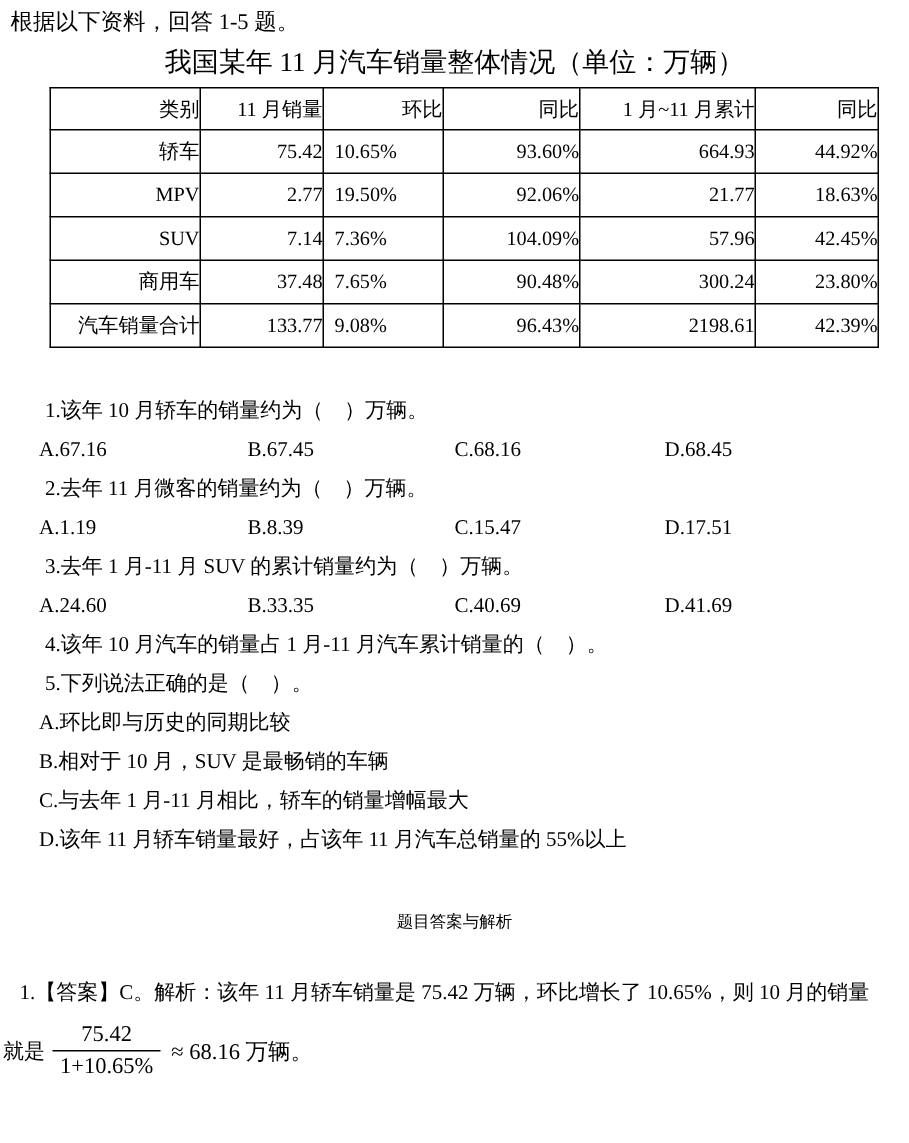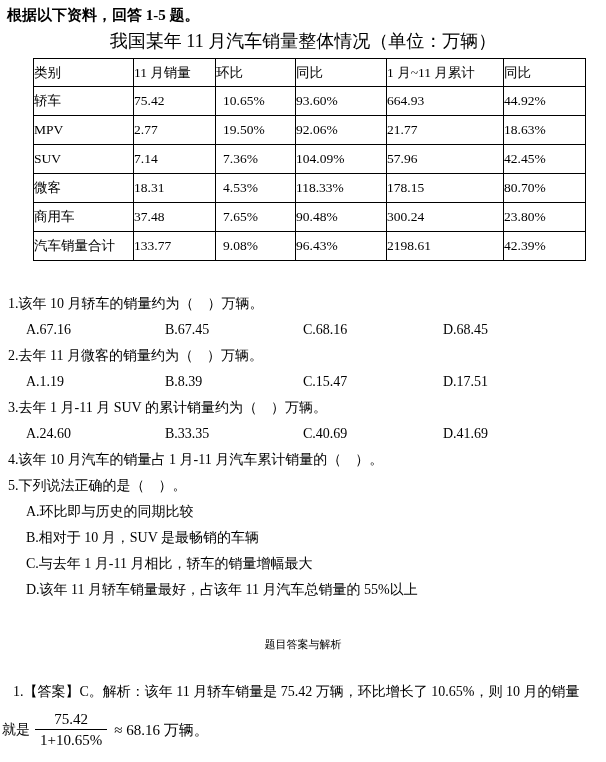--- a/index.html
+++ b/index.html
@@ -4,40 +4,40 @@
 <style>
   html, body { margin:0; padding:0; background:#fff; }
   .page {
     position:relative; width:606px; height:762px; overflow:hidden;
     background:#ffffff; color:#000000;
     font-family:"Liberation Serif","DejaVu Serif",serif;
     font-size:14px;
   }
   .instruction {
     margin:6px 0 0 7px; height:19px; line-height:19px;
-    font-weight:bold; font-size:15px;
+    font-weight:normal; font-size:15px;
   }
   .table-title {
     margin-top:7px; height:19px; line-height:19px;
     text-align:center; font-size:18px;
   }
   table.sales {
     border-collapse:collapse; table-layout:fixed;
     margin:7px 0 0 33px; width:552px;
   }
   table.sales th, table.sales td {
-    border:1px solid #000; font-weight:normal; text-align:left;
+    border:1px solid #000; font-weight:normal; text-align:right;
     font-size:13.5px; padding:0; overflow:hidden; white-space:nowrap;
   }
   table.sales thead tr { height:28px; }
   table.sales tbody tr { height:29px; }
   table.sales tbody td:nth-child(3) { text-align:left; padding-left:7px; }
   .questions { margin-top:30px; }
   .qline { height:26px; line-height:26px; white-space:nowrap; }
-  .qtext { padding-left:8px; }
+  .qtext { padding-left:30px; }
   .optrow { position:relative; }
   .optrow .opt { position:absolute; top:0; }
   .opt-a { left:26px; } .opt-b { left:165px; } .opt-c { left:303px; } .opt-d { left:443px; }
   .optstack { padding-left:26px; }
   .answers-heading {
     margin-top:28px; height:26px; line-height:26px;
     text-align:center; font-size:11px;
   }
   .answer-line1 { margin-top:24px; padding-left:13px; height:22px; line-height:22px; white-space:nowrap; }
   .answer-line2 { margin-top:2px; padding-left:2px; display:flex; align-items:center; height:50px; }
@@ -96,28 +96,20 @@
       </tr>
       <tr>
         <td>SUV</td>
         <td>7.14</td>
         <td>7.36%</td>
         <td>104.09%</td>
         <td>57.96</td>
         <td>42.45%</td>
       </tr>
       <tr>
-        <td>微客</td>
-        <td>18.31</td>
-        <td>4.53%</td>
-        <td>118.33%</td>
-        <td>178.15</td>
-        <td>80.70%</td>
-      </tr>
-      <tr>
         <td>商用车</td>
         <td>37.48</td>
         <td>7.65%</td>
         <td>90.48%</td>
         <td>300.24</td>
         <td>23.80%</td>
       </tr>
       <tr>
         <td>汽车销量合计</td>
         <td>133.77</td>

